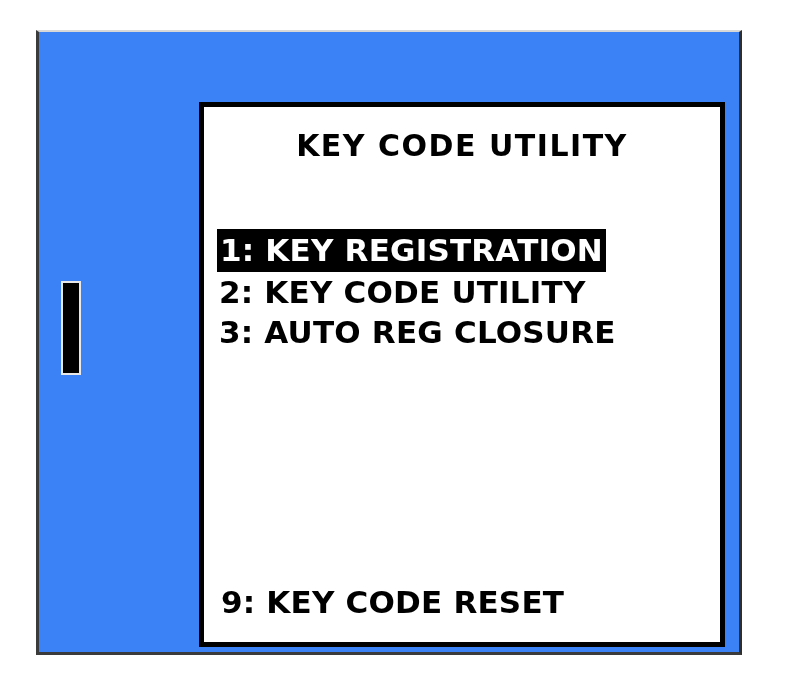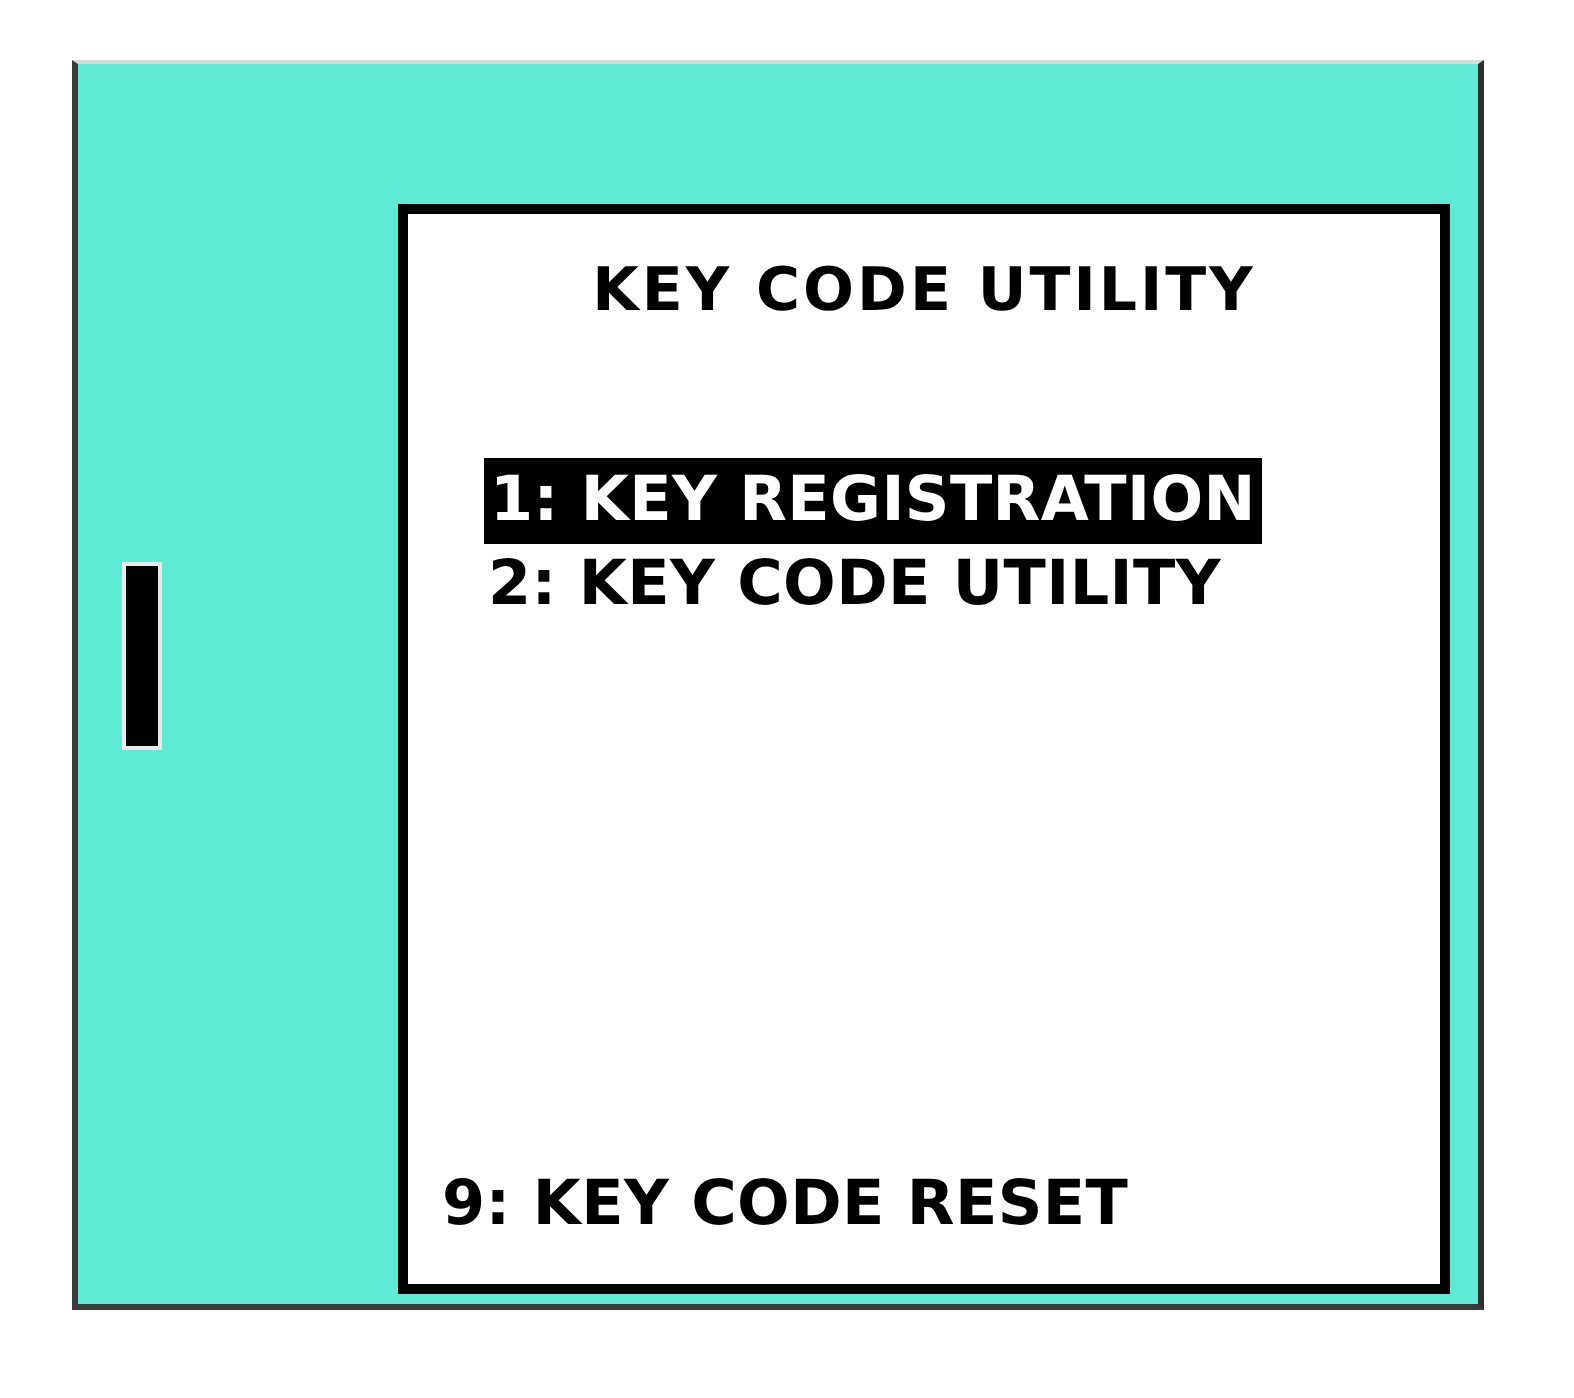--- a/index.html
+++ b/index.html
@@ -17,21 +17,21 @@
   }
 
   
   #device-frame {
     position: absolute;
     left: 36px;
     top: 30px;
     width: 706px;
     height: 625px;
     box-sizing: border-box;
-    background: #5eead4;
+    background: #3b82f6;
     border-left: 3px solid #3b3b3b;
     border-top: 2px solid #d8d8d8;
     border-right: 3px solid #2e2e2e;
     border-bottom: 3px solid #3b3b3b;
   }
 
   
   #side-indicator {
     position: absolute;
     left: 63px;
@@ -77,21 +77,20 @@
     line-height: 34px;
     white-space: nowrap;
   }
 
   
   #menu-list {
     position: absolute;
     left: 13px;
     top: 122px;
     right: 24px;
-    margin-left: 25px;
   }
 
   .menu-row {
     font-family: "DejaVu Sans", sans-serif;
     font-weight: bold;
     font-size: 31px;
     line-height: 40px;
     letter-spacing: 0.2px;
     color: #000000;
     background: transparent;
@@ -132,20 +131,23 @@
       <div id="menu-list">
 
         <div>
           <span class="menu-row selected">1: KEY REGISTRATION</span>
         </div>
 
         <div>
           <span class="menu-row">2: KEY CODE UTILITY</span>
         </div>
 
+        <div>
+          <span class="menu-row">3: AUTO REG CLOSURE</span>
+        </div>
 
       </div>
 
       <div id="footer-row">
         <span class="menu-row">9: KEY CODE RESET</span>
       </div>
 
     </div>
   </div>
 

